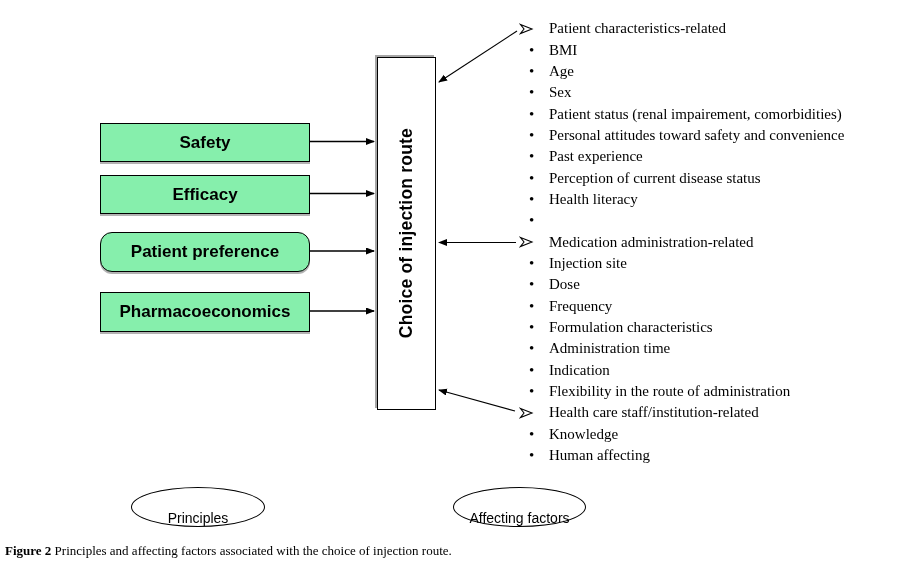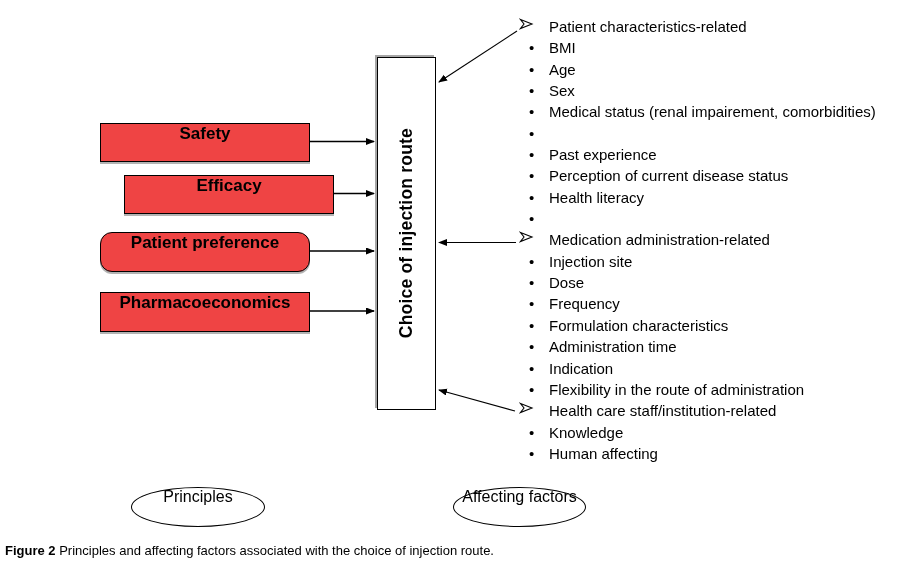--- a/index.html
+++ b/index.html
@@ -21,29 +21,30 @@
     left: 0; top: 0;
     width: 907px; height: 567px;
     pointer-events: none;
   }
   .pbox {
     position: absolute;
     left: 100px;
     width: 208px;
     border: 1px solid #000;
     box-shadow: 0 2px 0 #b3b3b3;
-    background: #ef4444;
-    display: flex;
+    background: #86efac;
+    display: flex;
+    align-items: center;
     justify-content: center;
     font-weight: bold;
     font-size: 17px;
     z-index: 2;
   }
   .pbox.b1 { top: 123px; height: 37px; }
-  .pbox.b2 { top: 175px; height: 37px; margin-left: 24px; }
+  .pbox.b2 { top: 175px; height: 37px; }
   .pbox.b3 { top: 232px; height: 38px; border-radius: 12px; }
   .pbox.b4 { top: 292px; height: 38px; }
   .center-box {
     position: absolute;
     left: 377px;
     top: 57px;
     width: 57px;
     height: 351px;
     border: 1px solid #000;
     box-shadow: -2px -2px 0 #a6a6a6;
@@ -63,23 +64,24 @@
   }
   .factor-list {
     position: absolute;
     left: 516px;
     top: 18px;
     z-index: 2;
   }
   .frow {
     height: 21.35px;
     display: flex;
-    align-items: flex-start;
+    align-items: center;
     font-size: 15px;
     white-space: nowrap;
+    font-family: Liberation Serif, serif;
   }
   .frow .marker {
     width: 33px;
     flex: 0 0 33px;
     display: flex;
     align-items: center;
   }
   .frow.item .marker {
     padding-left: 13px;
     box-sizing: border-box;
@@ -88,33 +90,34 @@
   .frow.header .marker {
     padding-left: 3px;
     box-sizing: border-box;
   }
   .oval {
     position: absolute;
     border: 1px solid #000;
     border-radius: 50%;
     background: #ffffff;
     display: flex;
-    align-items: flex-start;
+    align-items: flex-end;
     justify-content: center;
-    font-size: 16px;
+    font-size: 14px;
     z-index: 2;
   }
   .oval.left  { left: 131px; top: 487px; width: 132px; height: 38px; }
   .oval.right { left: 453px; top: 487px; width: 131px; height: 38px; }
   .caption {
     position: absolute;
     left: 5px;
     top: 543px;
     font-size: 13px;
     z-index: 2;
+    font-family: Liberation Serif, serif;
   }
   .caption .cap-label { font-weight: bold; }
 </style>
 </head>
 <body>
 
 <div class="stage">
 
   <svg class="overlay" viewBox="0 0 907 567" xmlns="http://www.w3.org/2000/svg">
     <defs>
@@ -165,24 +168,25 @@
     <div class="frow item">
       <span class="marker">•</span>
       <span>Age</span>
     </div>
     <div class="frow item">
       <span class="marker">•</span>
       <span>Sex</span>
     </div>
     <div class="frow item">
       <span class="marker">•</span>
-      <span>Medical status (renal impairement, comorbidities)</span>
-    </div>
-    <div class="frow item">
-      <span class="marker">•</span>
+      <span>Patient status (renal impairement, comorbidities)</span>
+    </div>
+    <div class="frow item">
+      <span class="marker">•</span>
+      <span>Personal attitudes toward safety and convenience</span>
     </div>
     <div class="frow item">
       <span class="marker">•</span>
       <span>Past experience</span>
     </div>
     <div class="frow item">
       <span class="marker">•</span>
       <span>Perception of current disease status</span>
     </div>
     <div class="frow item">

